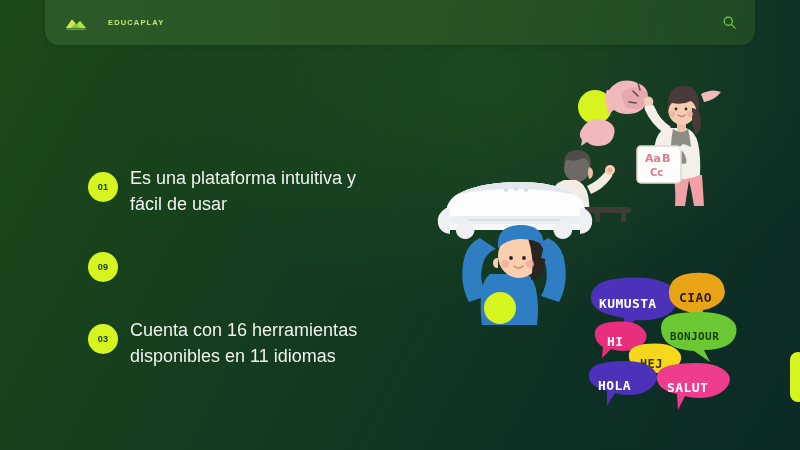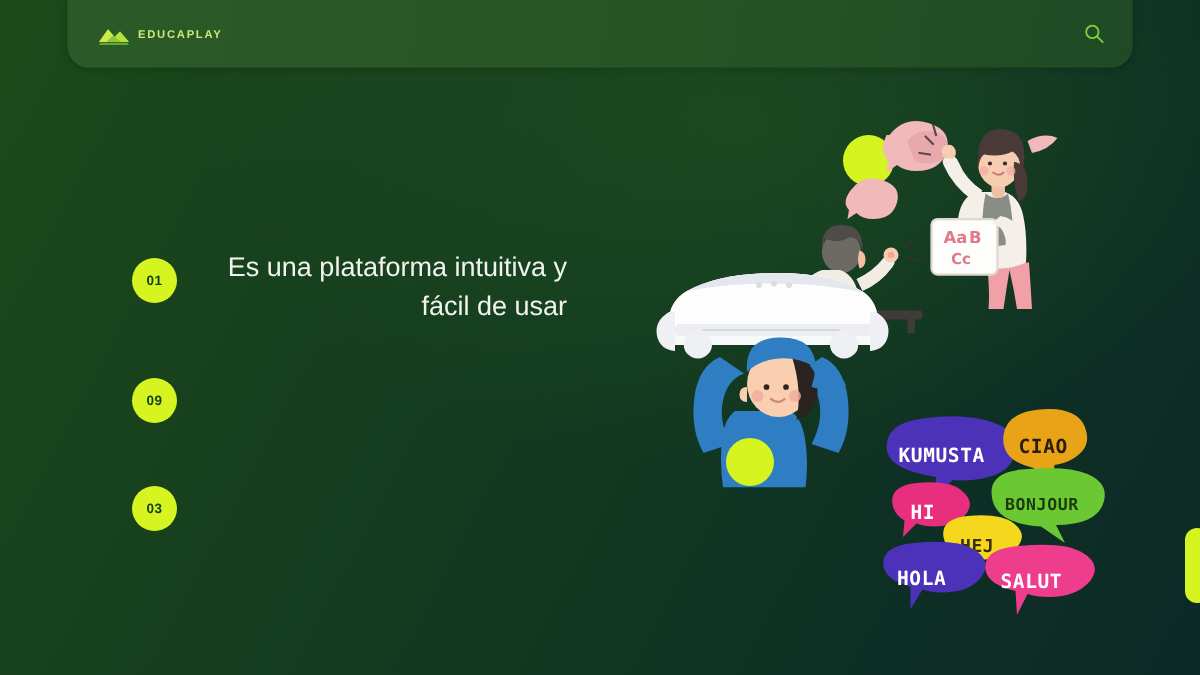--- a/index.html
+++ b/index.html
@@ -21,41 +21,40 @@
   
   #header-bar {
     position:absolute; left:45px; top:0; width:710px; height:45px;
     background:linear-gradient(100deg, #2b5a28 0%, #2a5627 40%, #255124 70%, #1f4a25 100%);
     border-bottom-left-radius:14px;
     border-bottom-right-radius:14px;
     box-shadow:0 1px 5px rgba(0,0,0,0.20);
   }
   #brand {
     position:absolute; left:20px; top:0; height:45px;
-    display:flex; align-items:center; gap:5px;
+    display:flex; align-items:center; gap:21px;
   }
   #logo-icon { width:22px; height:16px; display:block; }
   #brand-name {
     color:#c9e87a; font-size:7.5px; font-weight:bold;
     letter-spacing:1.15px;
   }
   #search-button {
     position:absolute; right:18px; top:0; height:45px;
     display:flex; align-items:center; cursor:pointer;
   }
   #search-icon { width:15px; height:15px; display:block; }
 
   
   #feature-list {
     position:absolute; left:88px; top:166px; width:300px;
   }
   .feature-item {
-    display:flex; align-items:flex-start; gap:28px;
+    display:flex; align-items:flex-start; gap:12px;
     margin-bottom:29px;
-    text-align:right;
   }
   .feature-item:last-child { margin-bottom:0;margin-top:36px; }
   .feature-badge {
     flex:0 0 auto;
     width:30px; height:30px; border-radius:50%;
     background:#d6f520;
     display:flex; align-items:center; justify-content:center;
     color:#12401a; font-size:9px; font-weight:bold;
     letter-spacing:0.3px;
     margin-top:6px;
@@ -70,21 +69,21 @@
   .illus { position:absolute; }
 
   
   #edge-accent {
     position:absolute; right:-6px; top:352px;
     width:16px; height:50px; border-radius:9px;
     background:#d6f520;
   }
 
   
-  #teacher-scene { left:517px; top:72px; width:215px; height:150px; }
+  #teacher-scene { left:533px; top:72px; width:215px; height:150px; }
   
   #technician-scene { left:428px; top:150px; width:175px; height:175px; }
   
   #bubble-cluster { left:585px; top:268px; width:160px; height:145px;text-align:center; }
 
   .bubble-label {
     font-family:"DejaVu Sans Mono", monospace;
     font-weight:bold;
     letter-spacing:0.4px;
   }
@@ -124,20 +123,21 @@
       <div class="feature-badge" style="background: rgb(214, 245, 32);">01</div>
       <div class="feature-text">Es una plataforma intuitiva y fácil de usar</div>
     </div>
 
     <div class="feature-item">
       <div class="feature-badge" style="background: rgb(214, 245, 32);">09</div>
     </div>
 
     <div class="feature-item">
       <div class="feature-badge" style="background: rgb(214, 245, 32);">03</div>
+      <div class="feature-text">Cuenta con 16 herramientas disponibles en 11 idiomas</div>
     </div>
   </div>
 
   <div class="illus" id="teacher-scene">
     <svg viewBox="0 0 215 150" width="215" height="150" xmlns="http://www.w3.org/2000/svg">
 
       <circle cx="62" cy="35" r="17" fill="#d6f520"></circle>
 
       <g fill="#f2b9bb">
         <path d="M76 18 q10 -13 26 -8 q16 5 12 19 q-4 13 -20 13 q-8 0 -13 -4 l-7 5 l1 -8 q-6 -6 -1 -17 z"></path>

